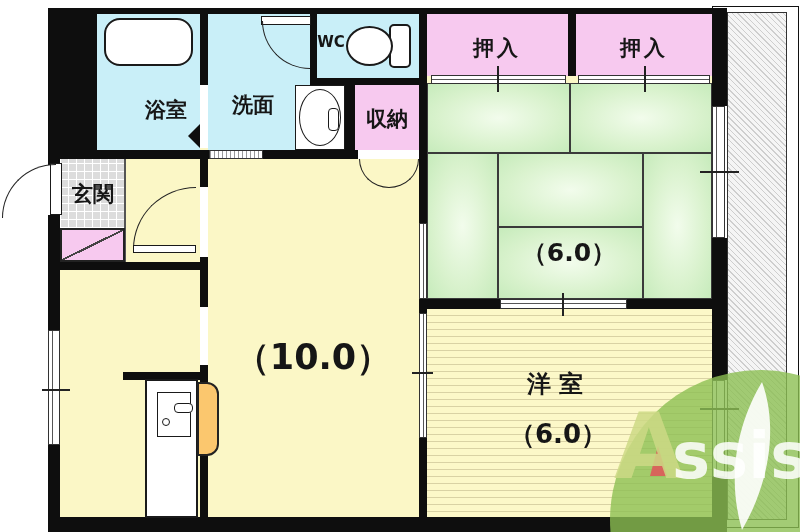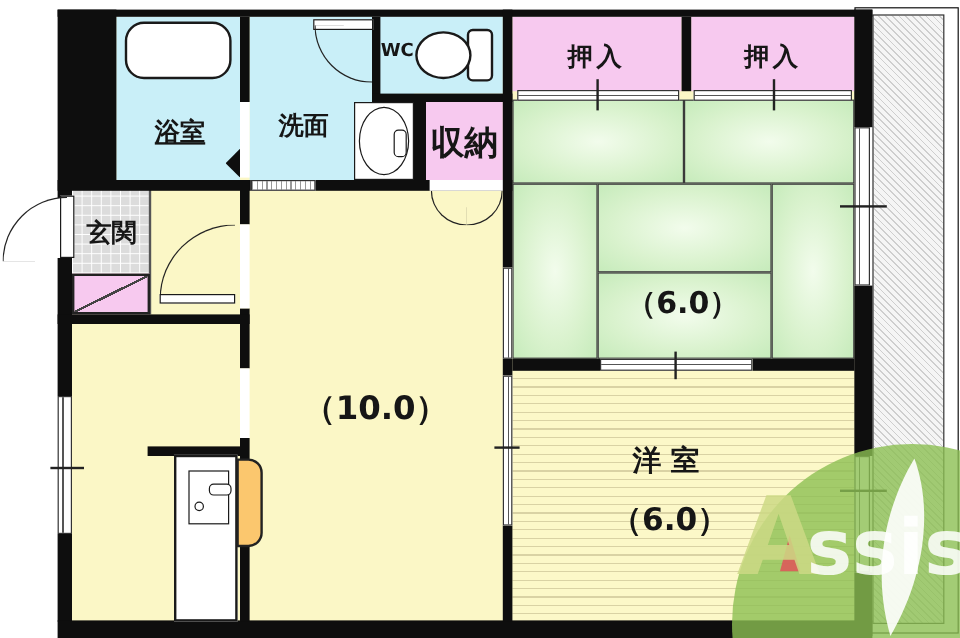--- a/index.html
+++ b/index.html
@@ -147,29 +147,29 @@
   <div class="abs" style="left:197px;top:382px;width:22px;height:74px;background:#fbc76e;border:2px solid #222;box-sizing:border-box;border-radius:0 12px 12px 0;"></div>
 
   <div class="tick" style="left:42px;top:389px;width:28px;height:2px;"></div>
   <div class="tick" style="left:497px;top:66px;width:2px;height:26px;"></div>
   <div class="tick" style="left:644px;top:66px;width:2px;height:26px;"></div>
   <div class="tick" style="left:562px;top:293px;width:2px;height:23px;"></div>
   <div class="tick" style="left:700px;top:171px;width:39px;height:2px;"></div>
   <div class="tick" style="left:700px;top:408px;width:39px;height:2px;"></div>
   <div class="tick" style="left:412px;top:372px;width:21px;height:2px;"></div>
 
-  <div class="room-label" style="left:150px;top:110px;font-size:21px;text-decoration:underline;">浴室</div>
+  <div class="room-label" style="left:166px;top:110px;font-size:21px;">浴室</div>
   <div class="room-label" style="left:253px;top:105px;font-size:21px;">洗面</div>
   <div class="room-label" style="left:331px;top:42px;font-size:15px;">WC</div>
-  <div class="room-label" style="left:387px;top:119px;font-size:28px;">収納</div>
+  <div class="room-label" style="left:387px;top:119px;font-size:21px;">収納</div>
   <div class="room-label" style="left:497px;top:48px;font-size:21px;letter-spacing:3px;">押入</div>
   <div class="room-label" style="left:644px;top:48px;font-size:21px;letter-spacing:3px;">押入</div>
   <div class="room-label" style="left:569px;top:252px;font-size:25px;">（6.0）</div>
   <div class="room-label" style="left:93px;top:194px;font-size:21px;">玄関</div>
-  <div class="room-label" style="left:313px;top:341px;font-size:27px;">（10.0）</div>
+  <div class="room-label" style="left:313px;top:357px;font-size:35px;">（10.0）</div>
   <div class="room-label" style="left:559px;top:384px;font-size:24px;letter-spacing:8px;">洋室</div>
   <div class="room-label" style="left:558px;top:434px;font-size:26px;">（6.0）</div>
 
   <svg class="abs" style="left:590px;top:360px;overflow:visible;" width="210" height="172" viewBox="0 0 210 172">
     <circle cx="170" cy="160" r="150" fill="#8cbf52" fill-opacity="0.8"></circle>
     <path d="M172,22 C148,62 136,115 152,170 C180,122 188,66 172,22 Z" fill="#ffffff" fill-opacity="0.9"></path>
     <polygon points="60,116 77,116 68,86" fill="#dd5a5a" fill-opacity="0.9"></polygon>
     <text x="24" y="118" font-size="90" font-weight="bold" fill="#cdd985" fill-opacity="0.85" font-family="DejaVu Sans, Liberation Sans, sans-serif">A</text>
     <text x="82" y="118" font-size="64" font-weight="bold" fill="#ffffff" fill-opacity="0.85" font-family="DejaVu Sans, Liberation Sans, sans-serif">ssist</text>
   </svg>

